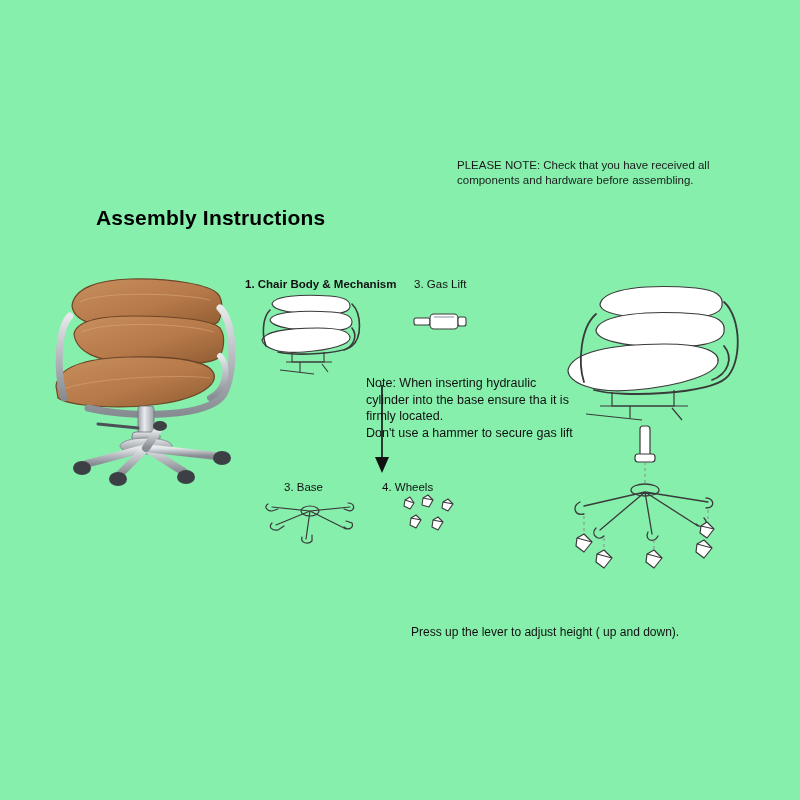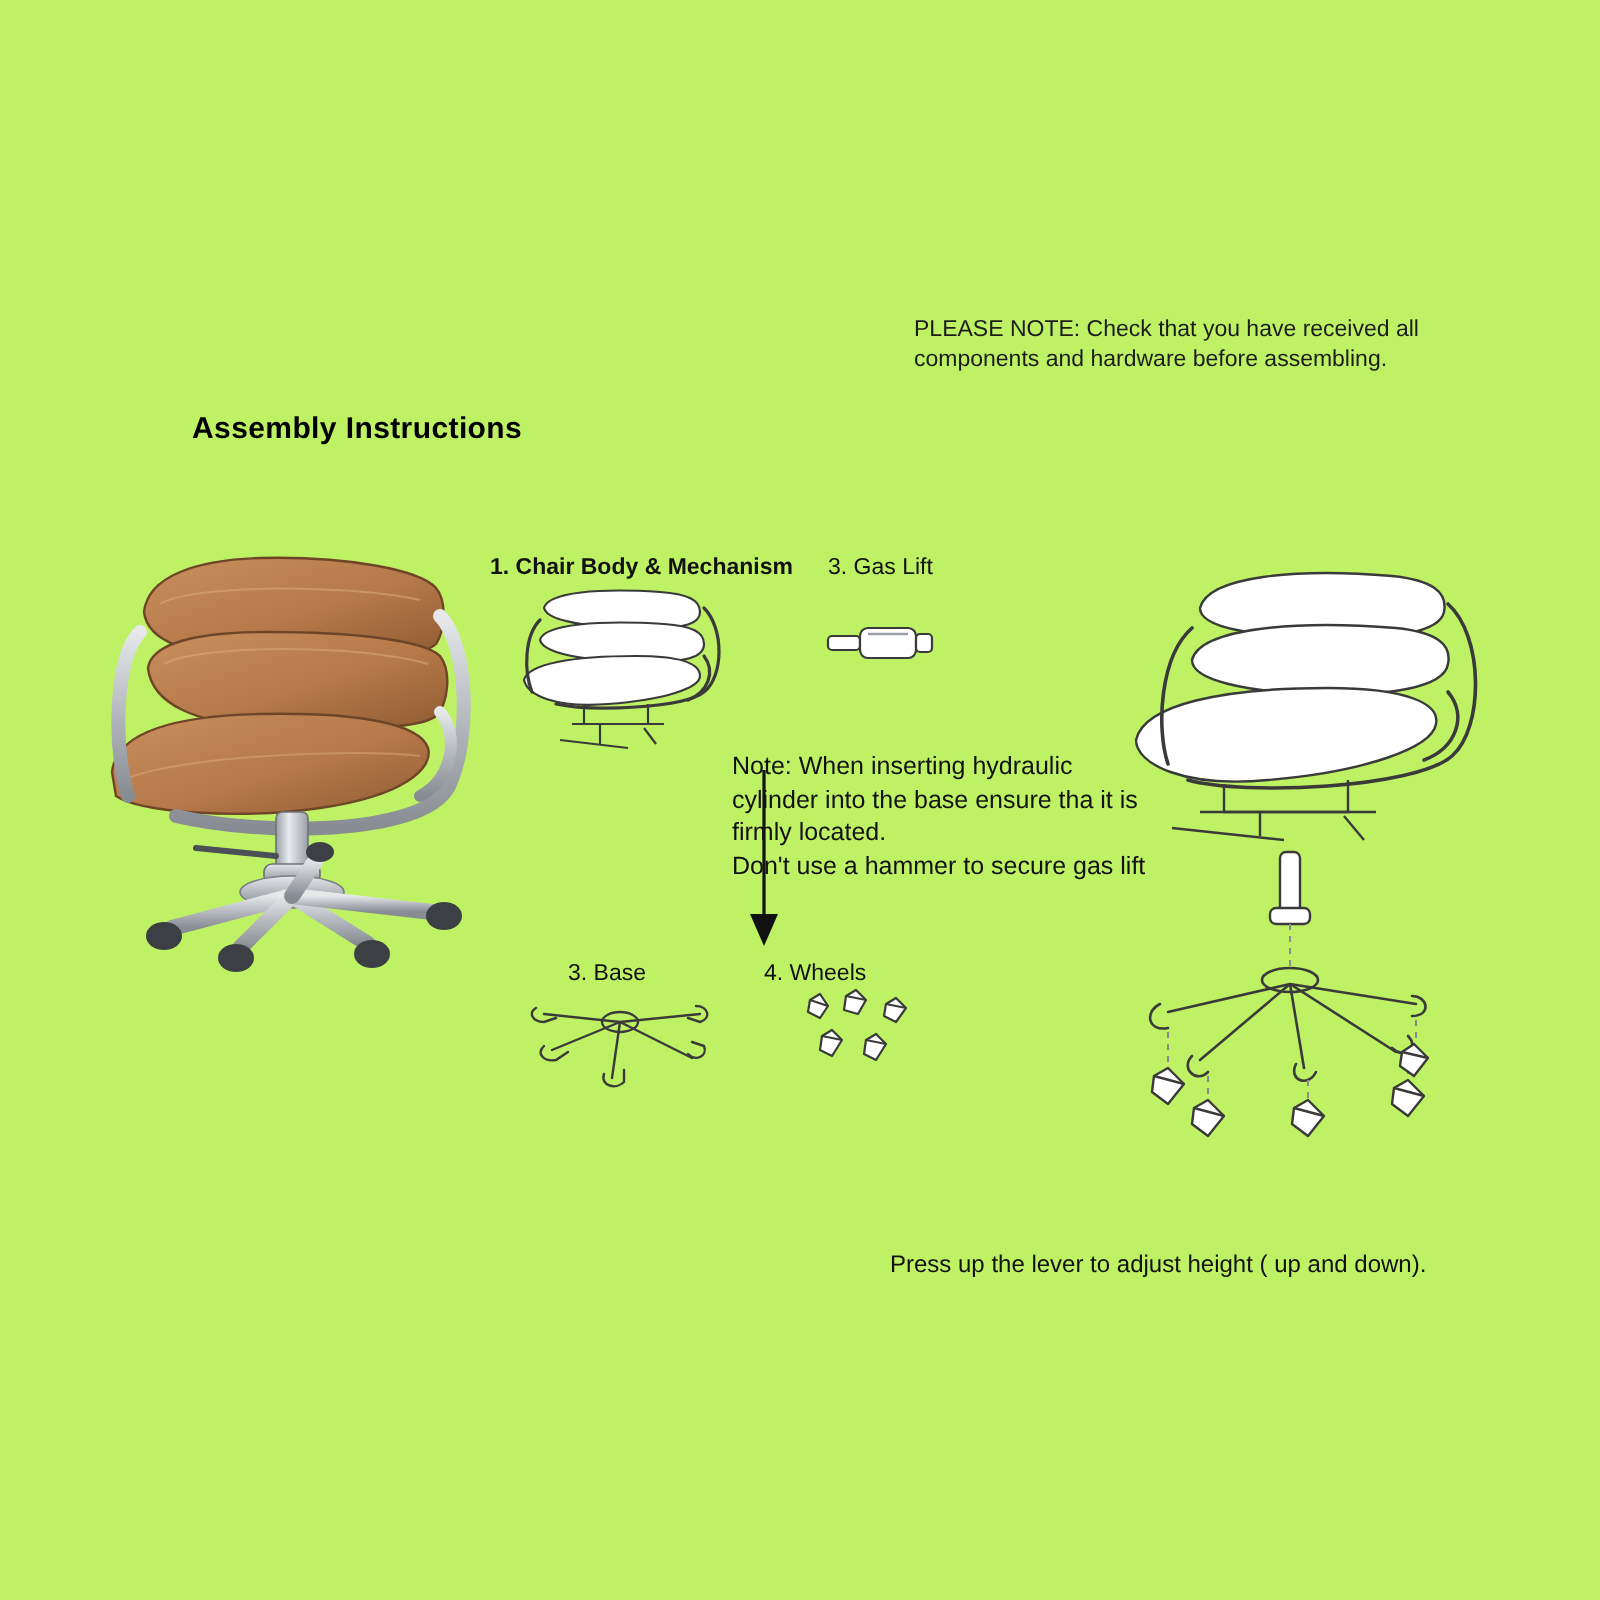--- a/index.html
+++ b/index.html
@@ -11,37 +11,37 @@
     width: 800px;
     height: 800px;
     position: relative;
     font-family: "Liberation Sans", sans-serif;
     color: #1a1a1a;
     overflow: hidden;
   }
   .page {
     position: absolute;
     inset: 0;
-    background: #bef264;
+    background: #86efac;
   }
   .abs { position: absolute; }
 
   
   .note-top {
     left: 457px;
     top: 158px;
     width: 270px;
     font-size: 11.5px;
     line-height: 15px;
     color: #1c1c1c;
   }
   .title {
     left: 96px;
     top: 206px;
-    font-size: 15px;
+    font-size: 21px;
     font-weight: bold;
     letter-spacing: 0.2px;
     color: #000;
   }
   .part-label {
     font-size: 11.5px;
     color: #111;
     white-space: nowrap;
   }
   .lbl-body   { left: 245px; top: 278px; font-weight: bold; }
@@ -52,21 +52,21 @@
   .note-mid {
     left: 366px;
     top: 375px;
     width: 215px;
     font-size: 12.5px;
     line-height: 16.5px;
     color: #111;
     white-space: pre-line;
   }
   .note-bottom {
-    left: 445px;
+    left: 411px;
     top: 625px;
     font-size: 12px;
     color: #111;
     white-space: nowrap;
   }
 
   
   .photo-chair { left: 34px;  top: 258px; width: 230px; height: 230px; }
   .line-chair  { left: 256px; top: 288px; width: 110px; height: 92px; }
   .gas-lift    { left: 412px; top: 308px; width: 62px;  height: 30px; }

